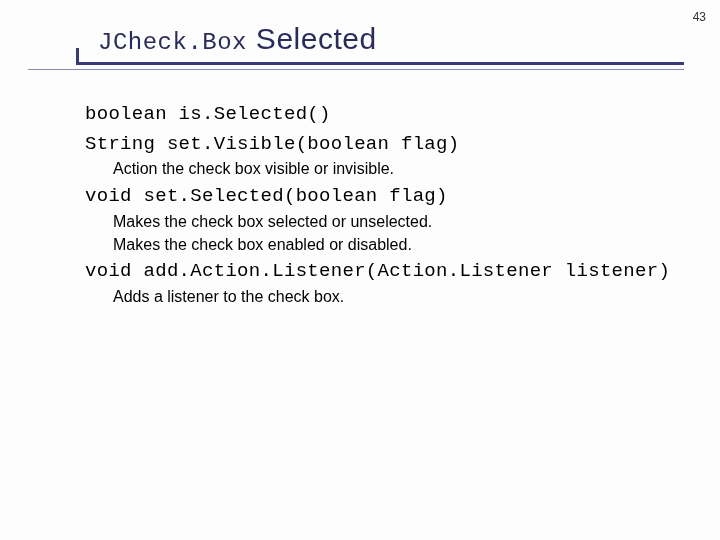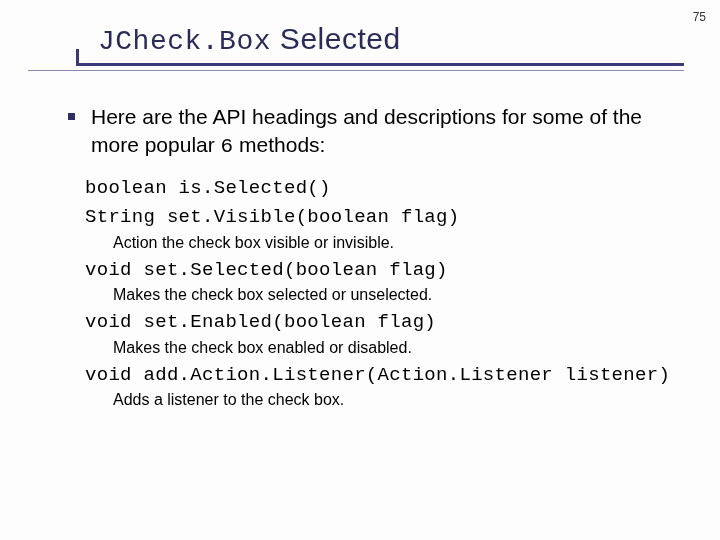--- a/index.html
+++ b/index.html
@@ -1,69 +1,62 @@
 <!DOCTYPE html>
 <html><head>
 <meta charset="utf-8">
 <style>
   * { margin: 0; padding: 0; box-sizing: border-box; }
   html, body { width: 720px; height: 540px; background: #fdfdfd; font-family: Arial, Helvetica, sans-serif; color: #000; }
   .slide { position: relative; width: 720px; height: 540px; padding: 18px 28px 20px 28px; }
   .page-num { position: absolute; top: 10px; right: 14px; font-size: 12px; color: #333; }
   .title-wrap { margin-left: 70px; margin-top: 4px; }
   .title { font-size: 30px; font-weight: normal; color: #2b2b5a; letter-spacing: 0.5px; }
-  .title .mono { font-family: "Courier New", Courier, monospace; font-size: 28px; }
+  .title .mono { font-family: "Courier New", Courier, monospace; font-size: 24px; }
   .rule-area { position: relative; margin-top: 6px; height: 14px; }
   .hr1 { position: absolute; left: 48px; right: 8px; top: 0; height: 3px; background: #3a3a7a; }
   .hr2 { position: absolute; left: 0; right: 8px; top: 7px; height: 1px; background: #8a8ab0; }
   .tick { position: absolute; left: 48px; top: -14px; width: 3px; height: 14px; background: #3a3a7a; }
   .body { margin-top: 26px; margin-left: 40px; margin-right: 20px; }
   .bullet-row { display: flex; align-items: flex-start; gap: 16px; margin-bottom: 14px; }
   .bullet { width: 7px; height: 7px; background: #2e2e66; margin-top: 10px; flex: 0 0 auto; }
   .lead { font-size: 21px; line-height: 1.35; }
   .lead .six { font-family: "Courier New", Courier, monospace; }
   .methods { margin-left: 17px; }
   .sig { font-family: "Courier New", Courier, monospace; font-size: 19px; margin-top: 4px; line-height: 1.35; letter-spacing: 0.3px; }
   .desc { font-size: 16px; margin-left: 28px; margin-top: 2px; margin-bottom: 2px; line-height: 1.3; }
 </style>
 </head>
 <body>
 
 <div class="slide">
-  <div class="page-num">75</div>
+  <div class="page-num">43</div>
 
   <div class="title-wrap">
     <h1 class="title">
       <span class="mono">JCheck.Box</span><span> Selected</span>
     </h1>
   </div>
 
   <div class="rule-area">
     <div class="tick"></div>
     <div class="hr1"></div>
     <div class="hr2"></div>
   </div>
 
   <div class="body">
-    <div class="bullet-row">
-      <div class="bullet"></div>
-      <p class="lead">
-        <span>Here are the API headings and descriptions for some of the more popular </span><span class="six">6</span><span> methods:</span>
-      </p>
-    </div>
 
     <div class="methods">
       <div class="sig">boolean is.Selected()</div>
 
       <div class="sig">String set.Visible(boolean flag)</div>
       <div class="desc">Action the check box visible or invisible.</div>
 
       <div class="sig">void set.Selected(boolean flag)</div>
       <div class="desc">Makes the check box selected or unselected.</div>
 
-      <div class="sig">void set.Enabled(boolean flag)</div>
       <div class="desc">Makes the check box enabled or disabled.</div>
 
       <div class="sig">void add.Action.Listener(Action.Listener listener)</div>
       <div class="desc">Adds a listener to the check box.</div>
     </div>
   </div>
 </div>
 
 </body></html>

